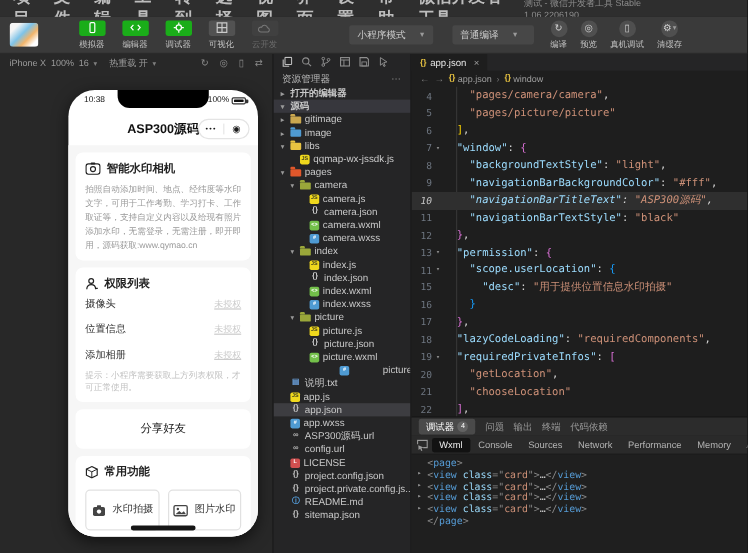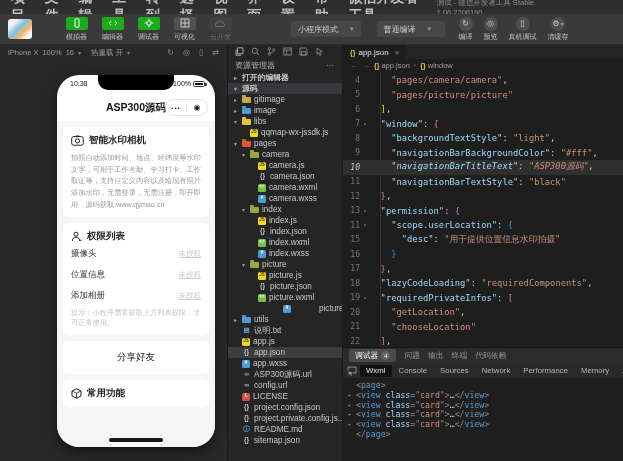--- a/index.html
+++ b/index.html
@@ -317,20 +317,42 @@
           <div class="pcard share-card">分享好友</div>
 
           <div class="pcard">
             <div class="pc-head">
               <svg width="11" height="11" viewBox="0 0 11 11">
                   <path d="M5.5 0.8 L10 3 L10 8 L5.5 10.2 L1 8 L1 3 Z" fill="none" stroke="#222" stroke-width="1"></path>
                   <path d="M1 3 L5.5 5.2 L10 3 M5.5 5.2 L5.5 10.2" fill="none" stroke="#222" stroke-width="0.8"></path>
                 </svg>
               <span>常用功能</span>
             </div>
+            <div class="feat-row" id="feat-btns">
+                <div class="feat-btn">
+                  <span style="display: flex;">
+                    <svg width="13" height="11" viewBox="0 0 13 11">
+                      <rect x="1.5" y="2.6" width="10" height="7.4" rx="1.4" fill="#444"></rect>
+                      <rect x="4.8" y="1" width="3.4" height="2" rx="0.5" fill="#444"></rect>
+                      <circle cx="6.5" cy="6.3" r="1.8" fill="#fff"></circle>
+                    </svg>
+                  </span>
+                  <span>水印拍摄</span>
+                </div>
+                <div class="feat-btn">
+                  <span style="display: flex;">
+                    <svg width="13" height="11" viewBox="0 0 13 11">
+                      <rect x="1" y="1.4" width="11" height="8.4" rx="1.2" fill="none" stroke="#444" stroke-width="1.1"></rect>
+                      <circle cx="4.2" cy="4.2" r="1" fill="#444"></circle>
+                      <path d="M2.2 8.6 L5.4 5.8 L7.4 7.6 L9.2 6 L11 8.6 Z" fill="#444"></path>
+                    </svg>
+                  </span>
+                  <span>图片水印</span>
+                </div>
+              </div>
           </div>
         </div>
         <div class="homebar"></div>
       </div>
     </div>
 
     <div class="explorer">
       <div class="strip" id="strip">
           <span>
             <svg width="9" height="9" viewBox="0 0 9 9">
@@ -475,25 +497,20 @@
           </div>
           <div class="trow" style="padding-left: 20px;">
             <span class="tarrow"></span>
             <span class="chipic" style="background: rgb(115, 192, 74); color: rgb(255, 255, 255);">&lt;&gt;</span>
             <span>picture.wxml</span>
           </div>
           <div class="trow" style="padding-left: 20px; gap: 28px;">
             <span class="tarrow"></span>
             <span class="chipic" style="background: rgb(79, 155, 211); color: rgb(255, 255, 255);">#</span>
             <span>picture.wxss</span>
-          </div>
-          <div class="trow" style="padding-left: 4px;">
-            <span class="tarrow">▸</span>
-            <span class="fic" style="background: rgb(79, 155, 211);"></span>
-            <span>utils</span>
           </div>
           <div class="trow" style="padding-left: 4px;">
             <span class="tarrow"></span>
             <span class="glic" style="color: rgb(106, 159, 216);">▤</span>
             <span>说明.txt</span>
           </div>
           <div class="trow" style="padding-left: 4px;">
             <span class="tarrow"></span>
             <span class="chipic" style="background: rgb(239, 216, 29); color: rgb(58, 58, 30);">JS</span>
             <span>app.js</span>

